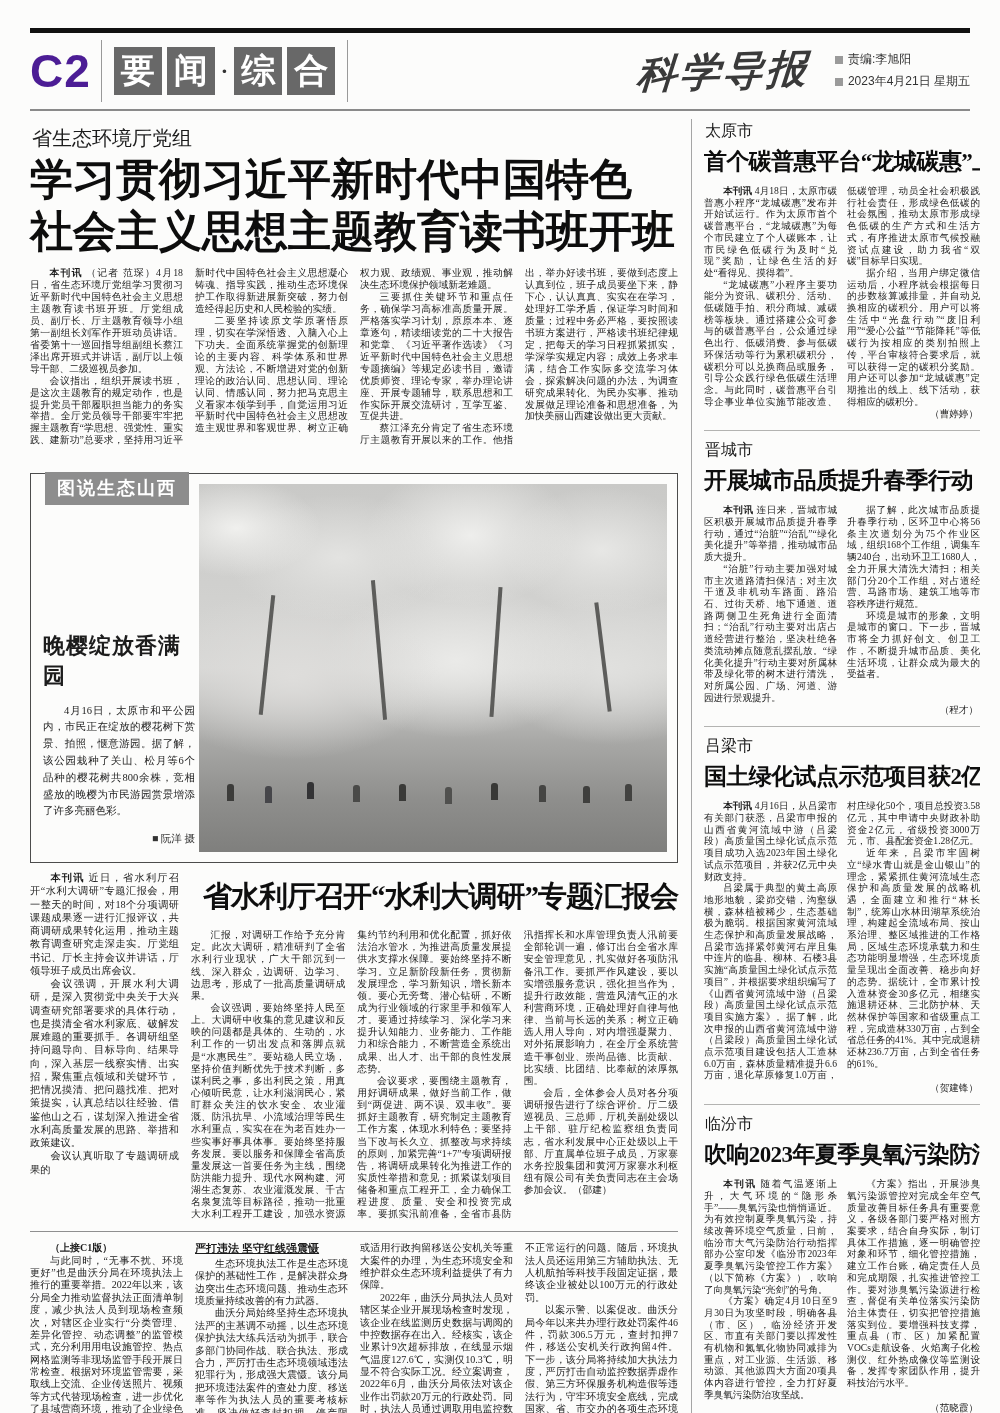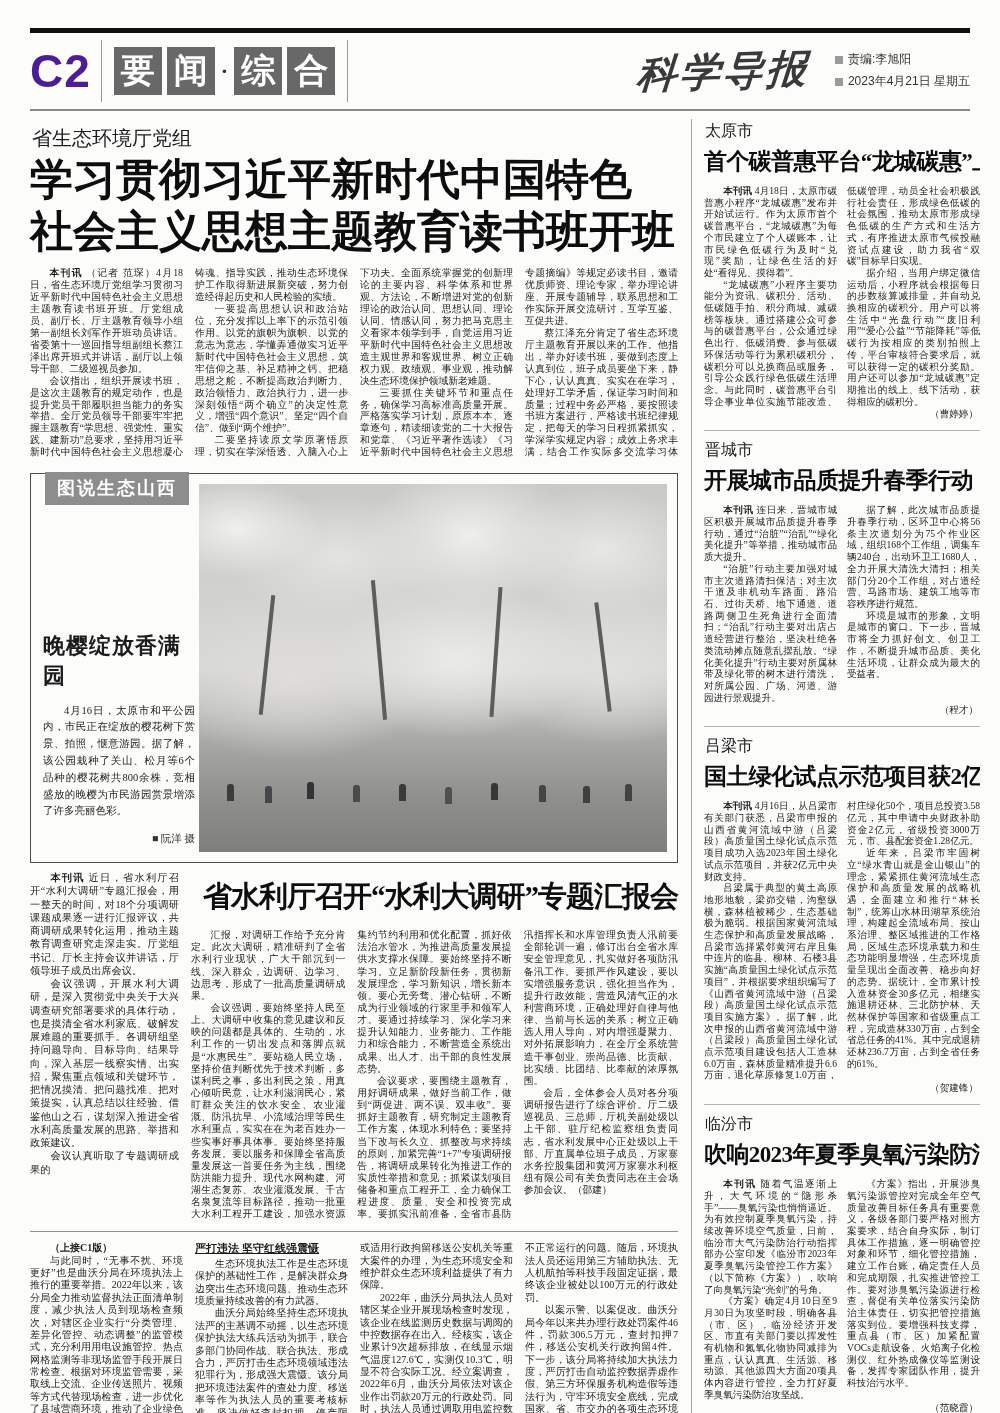--- a/index.html
+++ b/index.html
@@ -118,21 +118,20 @@
 
         <div>
           <div class="kicker">省生态环境厅党组</div>
           <h1 class="lead-headline">
             <span>学习贯彻习近平新时代中国特色</span><br>
             <span>社会主义思想主题教育读书班开班</span>
           </h1>
           <div class="lead-body bodytext">
               <p><b>本刊讯</b> （记者 范琛）4月18日，省生态环境厅党组学习贯彻习近平新时代中国特色社会主义思想主题教育读书班开班。厅党组成员、副厅长、厅主题教育领导小组第一副组长刘军作开班动员讲话。省委第十一巡回指导组副组长蔡江泽出席开班式并讲话，副厅以上领导干部、二级巡视员参加。</p>
               <p>会议指出，组织开展读书班，是这次主题教育的规定动作，也是提升党员干部履职担当能力的务实举措。全厅党员领导干部要牢牢把握主题教育“学思想、强党性、重实践、建新功”总要求，坚持用习近平新时代中国特色社会主义思想凝心铸魂、指导实践，推动生态环境保护工作取得新进展新突破，努力创造经得起历史和人民检验的实绩。</p>
-              <p>一要提高思想认识和政治站位，充分发挥以上率下的示范引领作用。以党的旗帜为旗帜、以党的意志为意志，学懂弄通做实习近平新时代中国特色社会主义思想，筑牢信仰之基、补足精神之钙、把稳思想之舵，不断提高政治判断力、政治领悟力、政治执行力，进一步深刻领悟“两个确立”的决定性意义，增强“四个意识”、坚定“四个自信”、做到“两个维护”。</p>
               <p>二要坚持读原文学原著悟原理，切实在学深悟透、入脑入心上下功夫。全面系统掌握党的创新理论的主要内容、科学体系和世界观、方法论，不断增进对党的创新理论的政治认同、思想认同、理论认同、情感认同，努力把马克思主义看家本领学到手，自觉运用习近平新时代中国特色社会主义思想改造主观世界和客观世界、树立正确权力观、政绩观、事业观，推动解决生态环境保护领域新老难题。</p>
               <p>三要抓住关键环节和重点任务，确保学习高标准高质量开展。严格落实学习计划，原原本本、逐章逐句，精读细读党的二十大报告和党章、《习近平著作选读》《习近平新时代中国特色社会主义思想专题摘编》等规定必读书目，邀请优质师资、理论专家，举办理论讲座、开展专题辅导，联系思想和工作实际开展交流研讨，互学互鉴、互促共进。</p>
               <p>蔡江泽充分肯定了省生态环境厅主题教育开展以来的工作。他指出，举办好读书班，要做到态度上认真到位，班子成员要坐下来，静下心，认认真真、实实在在学习，处理好工学矛盾，保证学习时间和质量；过程中务必严格，要按照读书班方案进行，严格读书班纪律规定，把每天的学习日程抓紧抓实，学深学实规定内容；成效上务求丰满，结合工作实际多交流学习体会，探索解决问题的办法，为调查研究成果转化、为民办实事、推动发展做足理论准备和思想准备，为加快美丽山西建设做出更大贡献。</p>
             </div>
         </div>
 
         <div class="photobox">
           <div class="photolabel">图说生态山西</div>
           <div class="capcol">
             <div class="captitle">晚樱绽放香满园</div>
@@ -222,21 +221,21 @@
           <div class="byline">（贺建锋）</div>
         </section>
 
         <div class="cityrule"></div>
 
         <section class="city">
           <div class="citykicker">临汾市</div>
           <h3 class="cityheadline">吹响2023年夏季臭氧污染防治攻坚号角</h3>
           <div class="citybody bodytext">
               <p><b>本刊讯</b> 随着气温逐渐上升，大气环境的“隐形杀手”——臭氧污染也悄悄逼近。为有效控制夏季臭氧污染，持续改善环境空气质量，日前，临汾市大气污染防治行动指挥部办公室印发《临汾市2023年夏季臭氧污染管控工作方案》（以下简称《方案》），吹响了向臭氧污染“亮剑”的号角。</p>
-              <p>《方案》确定4月10日至9月30日为攻坚时段，明确各县（市、区），临汾经济开发区、市直有关部门要以挥发性有机物和氮氧化物协同减排为重点，认认真真、生活源、移动源、其他源四大方面20项具体内容进行管控，全力打好夏季臭氧污染防治攻坚战。</p>
+              <p>《方案》确定4月10日至9月30日为攻坚时段，明确各县（市、区），临汾经济开发区、市直有关部门要以挥发性有机物和氮氧化物协同减排为重点，对工业源、生活源、移动源、其他源四大方面20项具体内容进行管控，全力打好夏季臭氧污染防治攻坚战。</p>
               <p>《方案》指出，开展涉臭氧污染源管控对完成全年空气质量改善目标任务具有重要意义，各级各部门要严格对照方案要求，结合自身实际，制订具体工作措施，逐一明确管控对象和环节，细化管控措施，建立工作台账，确定责任人员和完成期限，扎实推进管控工作。要对涉臭氧污染源进行检查，督促有关单位落实污染防治主体责任，切实把管控措施落实到位。要增强科技支撑，重点县（市、区）加紧配置VOCs走航设备、火焰离子化检测仪、红外热成像仪等监测设备，发挥专家团队作用，提升科技治污水平。</p>
             </div>
           <div class="byline">（范晓霞）</div>
         </section>
 
         <div class="cityrule"></div>
 
       </div>
     </div>
   </div>

